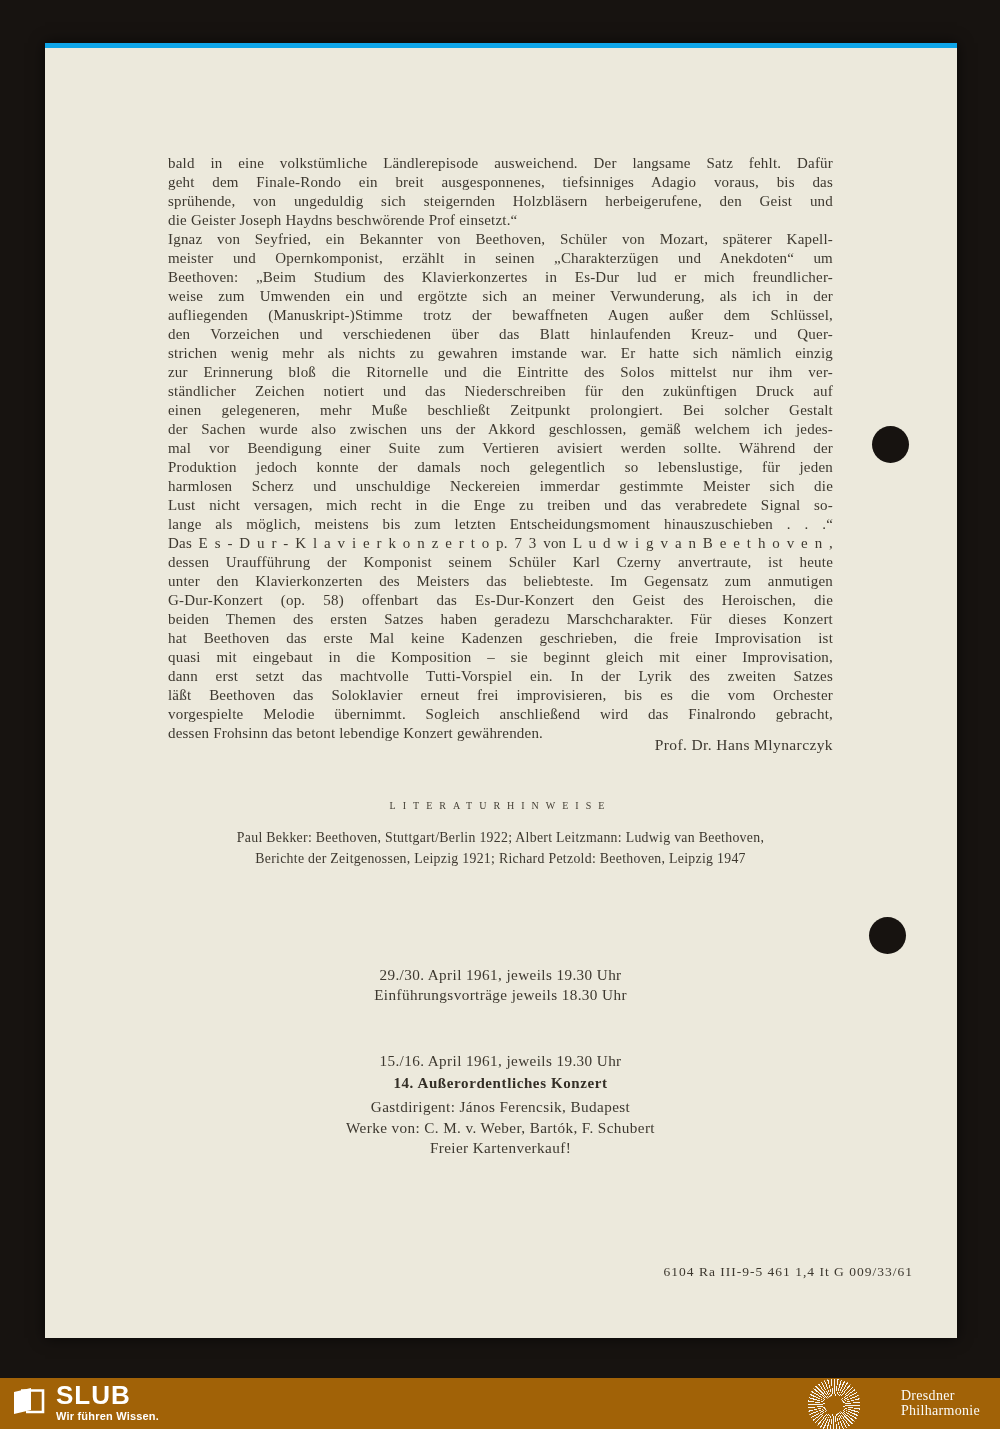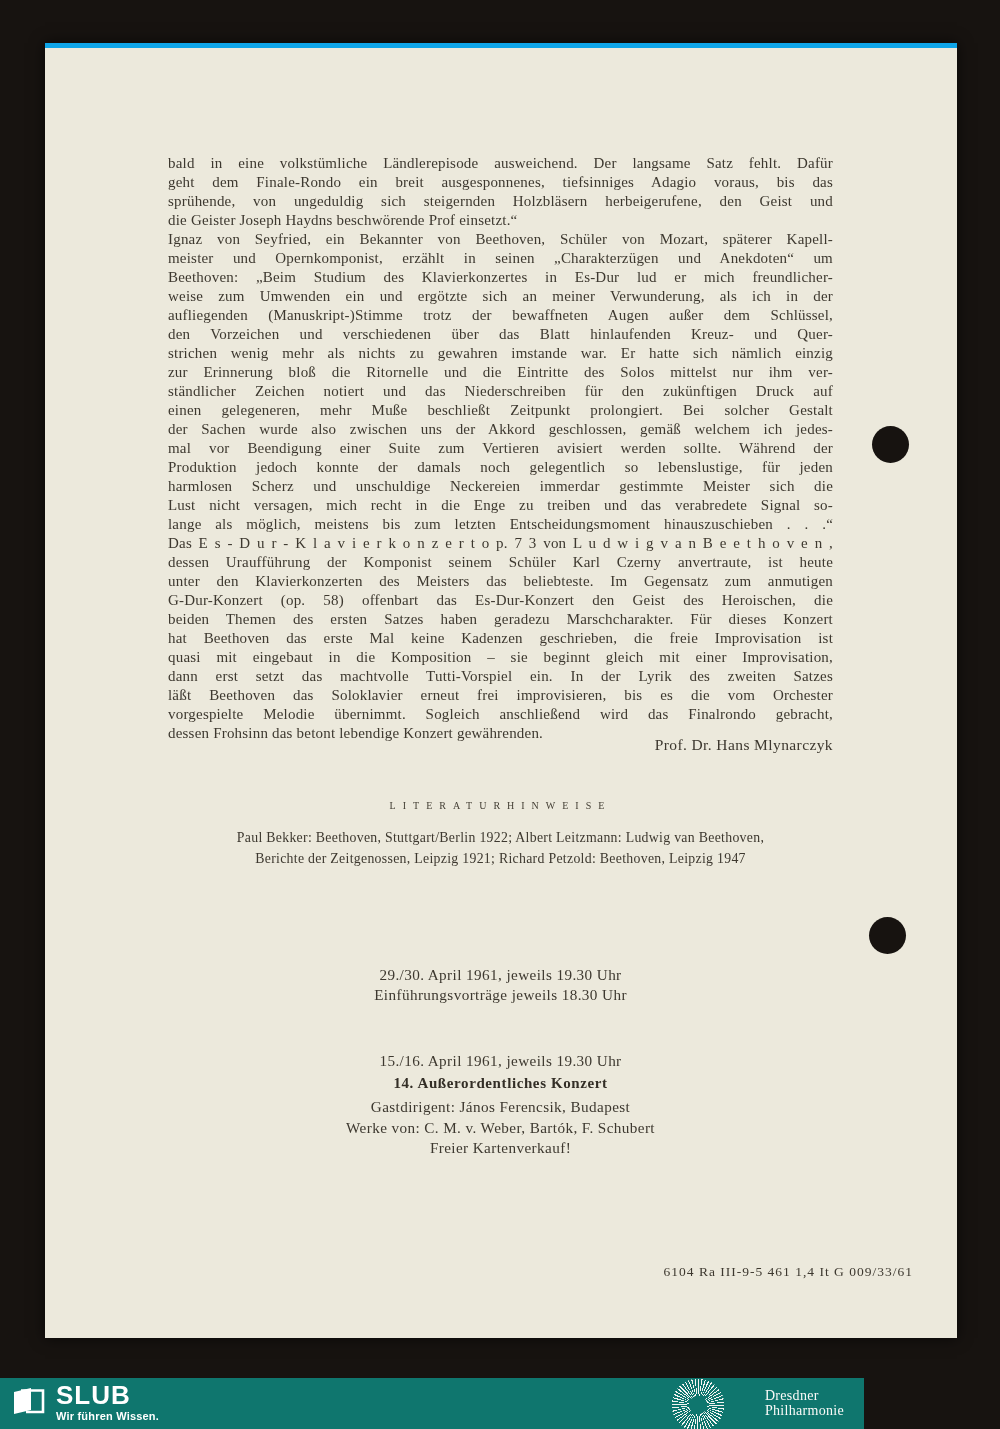--- a/index.html
+++ b/index.html
@@ -106,22 +106,22 @@
     width:868px;
     text-align:right;
     font-size:13.5px;
     letter-spacing:1px;
     color:#3d382f;
   }
   
   .footer{
     position:absolute;
     left:0;top:1378px;
-    width:864px;height:51px;
-    background:#0f766e;
+    width:1000px;height:51px;
+    background:#a16207;
     font-family:"Liberation Sans", sans-serif;
   }
   .slub{
     position:absolute;left:12px;top:4px;
     display:flex;align-items:flex-start;
   }
   .slub-icon{width:34px;height:30px;margin-top:4px;}
   .slub-text{margin-left:10px;}
   .slub-name{
     color:#fff;font-weight:bold;font-size:26px;line-height:26px;

